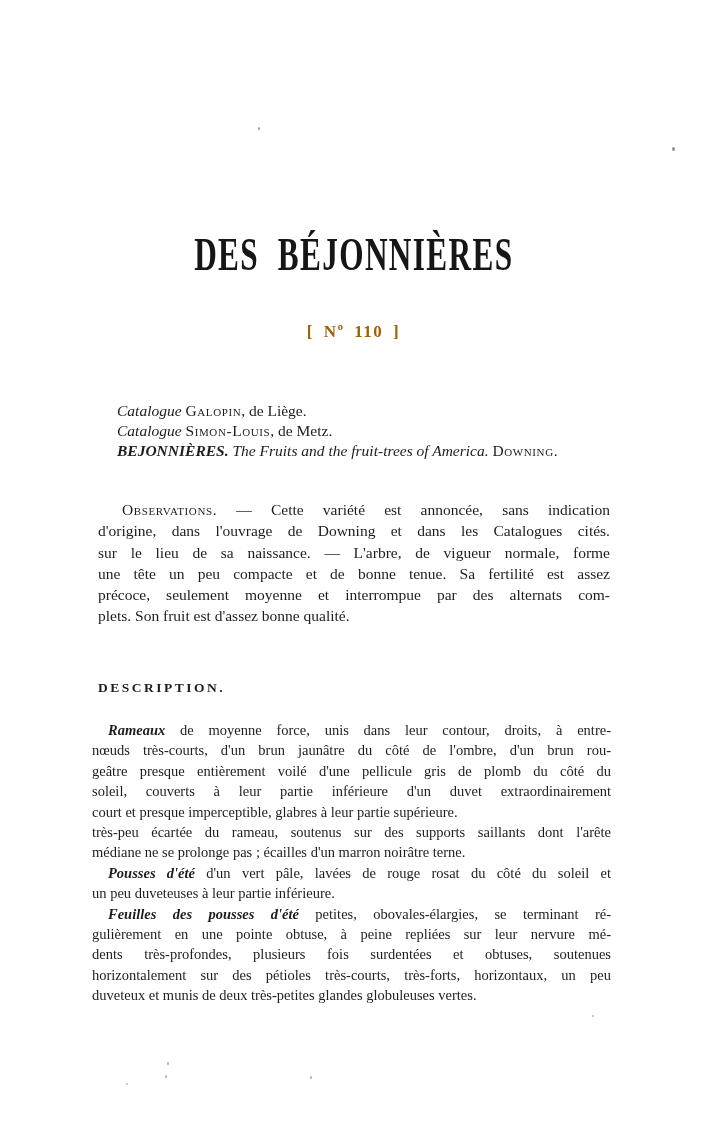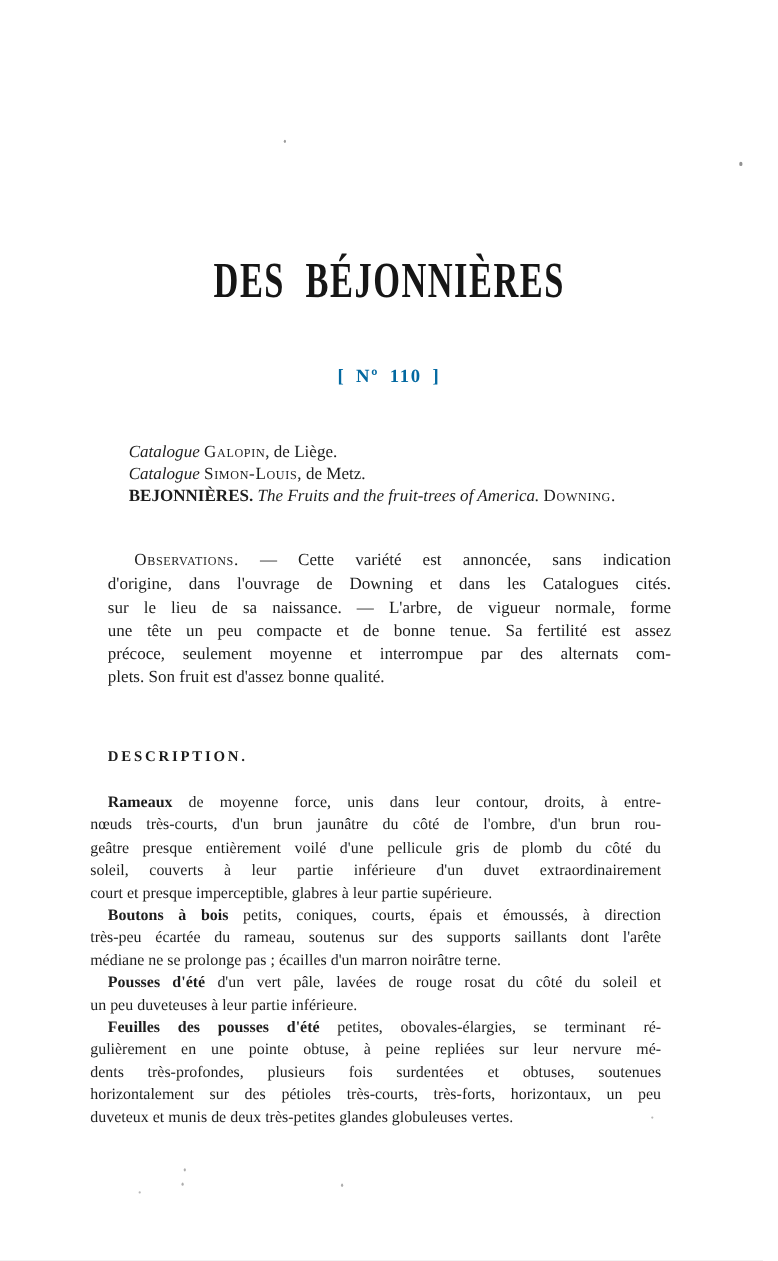--- a/index.html
+++ b/index.html
@@ -50,28 +50,28 @@
     word-spacing: 14px;
     transform: scaleX(0.68);
     transform-origin: center;
     white-space: nowrap;
     color: #161616;
   }
 
   
   .number-line {
     position: absolute;
-    left: 0; top: 332px;
+    left: 0; top: 322px;
     width: 707px;
     text-align: center;
     font-size: 17px;
     font-weight: bold;
     letter-spacing: 1.5px;
     word-spacing: 4px;
-    color: #0369a1;
+    color: #a16207;
   }
 
   
   .refs {
     position: absolute;
     left: 117px; top: 401px;
     width: 500px;
     font-size: 15.5px;
   }
   .refs .line { line-height: 20px; text-align: left; }
@@ -94,37 +94,37 @@
     text-align: left;
     font-size: 13.5px;
     font-weight: bold;
     letter-spacing: 2.5px;
     color: #1c1c1c;
   }
 
   
   .desc {
     position: absolute;
-    left: 82px; top: 720px;
+    left: 92px; top: 720px;
     width: 519px;
     font-size: 14.5px;
   }
   .desc .line { line-height: 20.4px; }
   .desc .line.first { padding-left: 16px; }
 
   
   .line {
     text-align: justify;
     text-align-last: justify;
   }
   .line.last { text-align-last: left; }
   .no-justify .line { text-align: left; text-align-last: left; }
 
   .seg-p  { }
-  .seg-b  { font-weight: bold; }
+  .seg-b  { font-weight: bold; font-style: italic; }
   .seg-i  { font-style: italic; }
   .seg-sc { font-variant: small-caps; letter-spacing: 0.6px; }
 
   
   .speck {
     position: absolute;
     background: #4a4a4a;
     border-radius: 50%;
   }
 </style>
@@ -163,21 +163,20 @@
 
   <div class="desc">
       <div class="para">
         <div class="line first"><span class="seg-b">Rameaux</span><span class="seg-p"> de moyenne force, unis dans leur contour, droits, à entre-</span></div>
         <div class="line"><span class="seg-p">nœuds très-courts, d'un brun jaunâtre du côté de l'ombre, d'un brun rou-</span></div>
         <div class="line"><span class="seg-p">geâtre presque entièrement voilé d'une pellicule gris de plomb du côté du</span></div>
         <div class="line"><span class="seg-p">soleil, couverts à leur partie inférieure d'un duvet extraordinairement</span></div>
         <div class="line last"><span class="seg-p">court et presque imperceptible, glabres à leur partie supérieure.</span></div>
       </div>
       <div class="para">
-        <div class="line first"><span class="seg-b">Boutons à bois</span><span class="seg-p"> petits, coniques, courts, épais et émoussés, à direction</span></div>
         <div class="line"><span class="seg-p">très-peu écartée du rameau, soutenus sur des supports saillants dont l'arête</span></div>
         <div class="line last"><span class="seg-p">médiane ne se prolonge pas ; écailles d'un marron noirâtre terne.</span></div>
       </div>
       <div class="para">
         <div class="line first"><span class="seg-b">Pousses d'été</span><span class="seg-p"> d'un vert pâle, lavées de rouge rosat du côté du soleil et</span></div>
         <div class="line last"><span class="seg-p">un peu duveteuses à leur partie inférieure.</span></div>
       </div>
       <div class="para">
         <div class="line first"><span class="seg-b">Feuilles des pousses d'été</span><span class="seg-p"> petites, obovales-élargies, se terminant ré-</span></div>
         <div class="line"><span class="seg-p">gulièrement en une pointe obtuse, à peine repliées sur leur nervure mé-</span></div>

